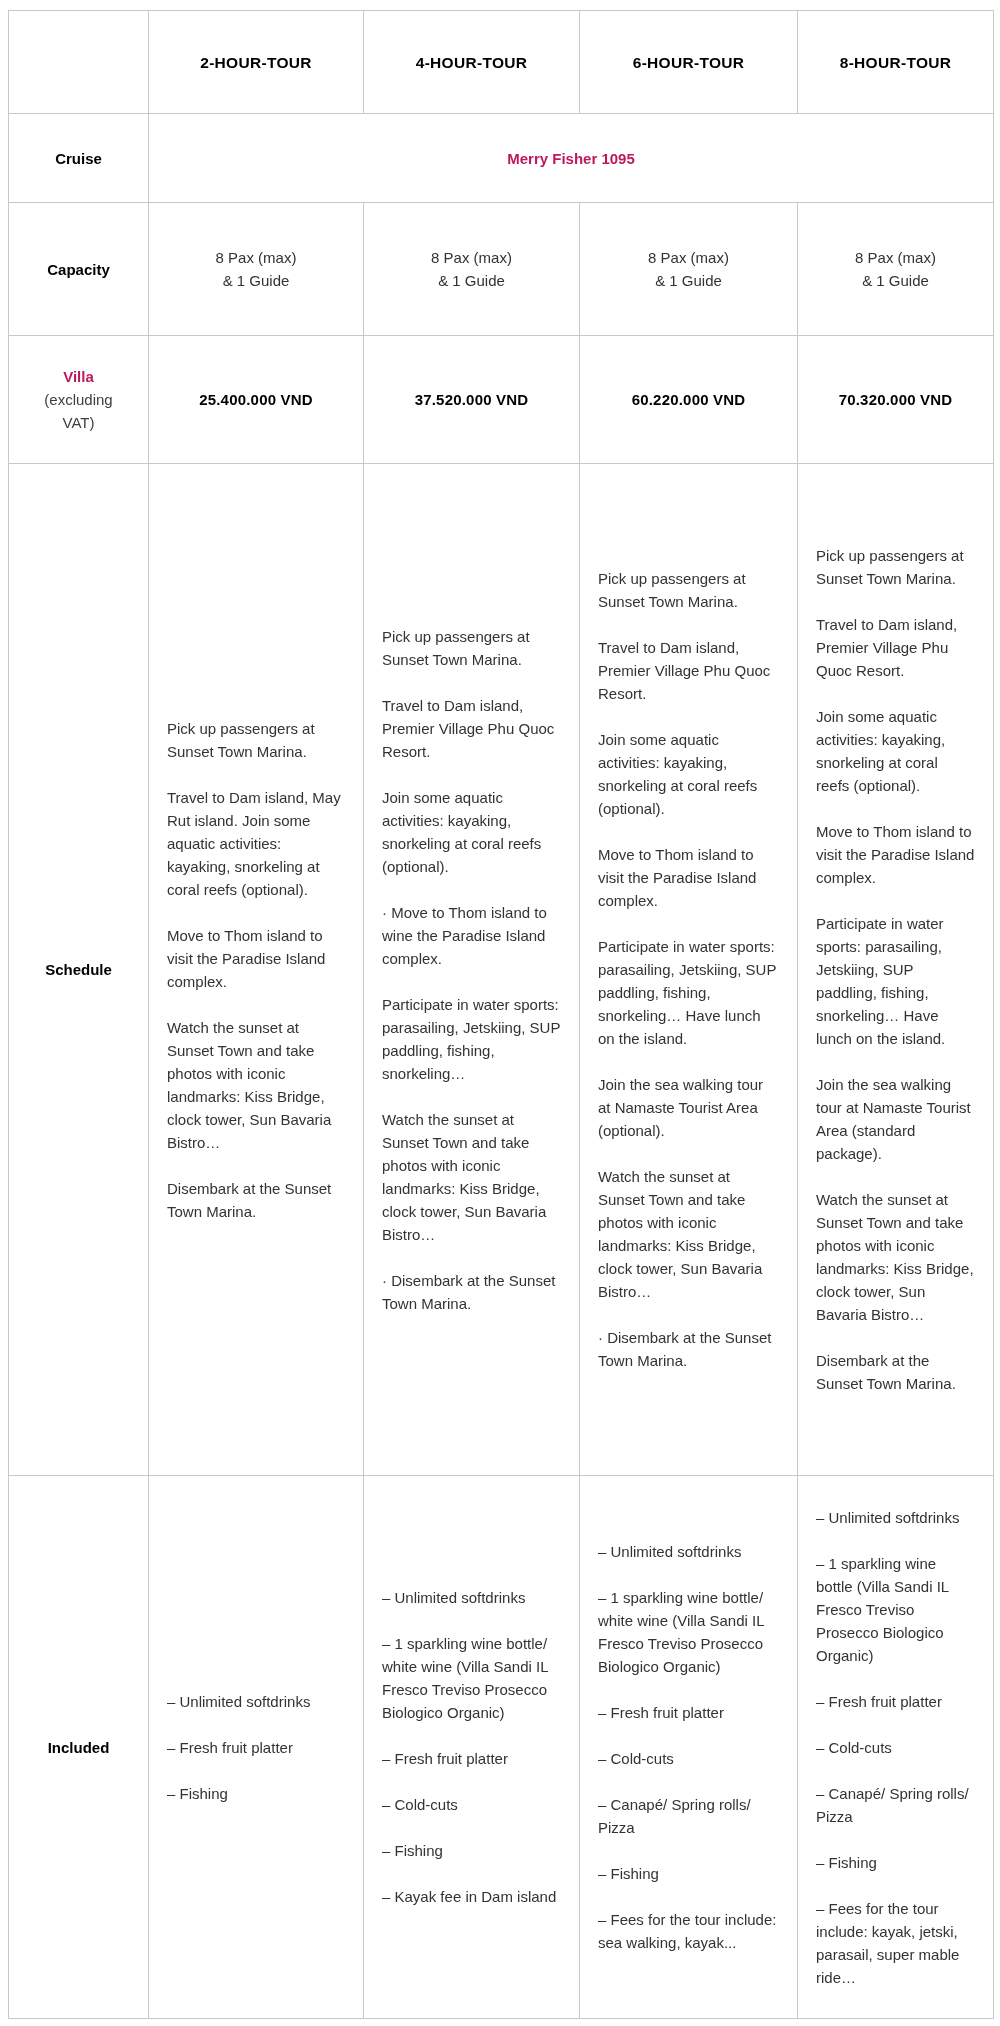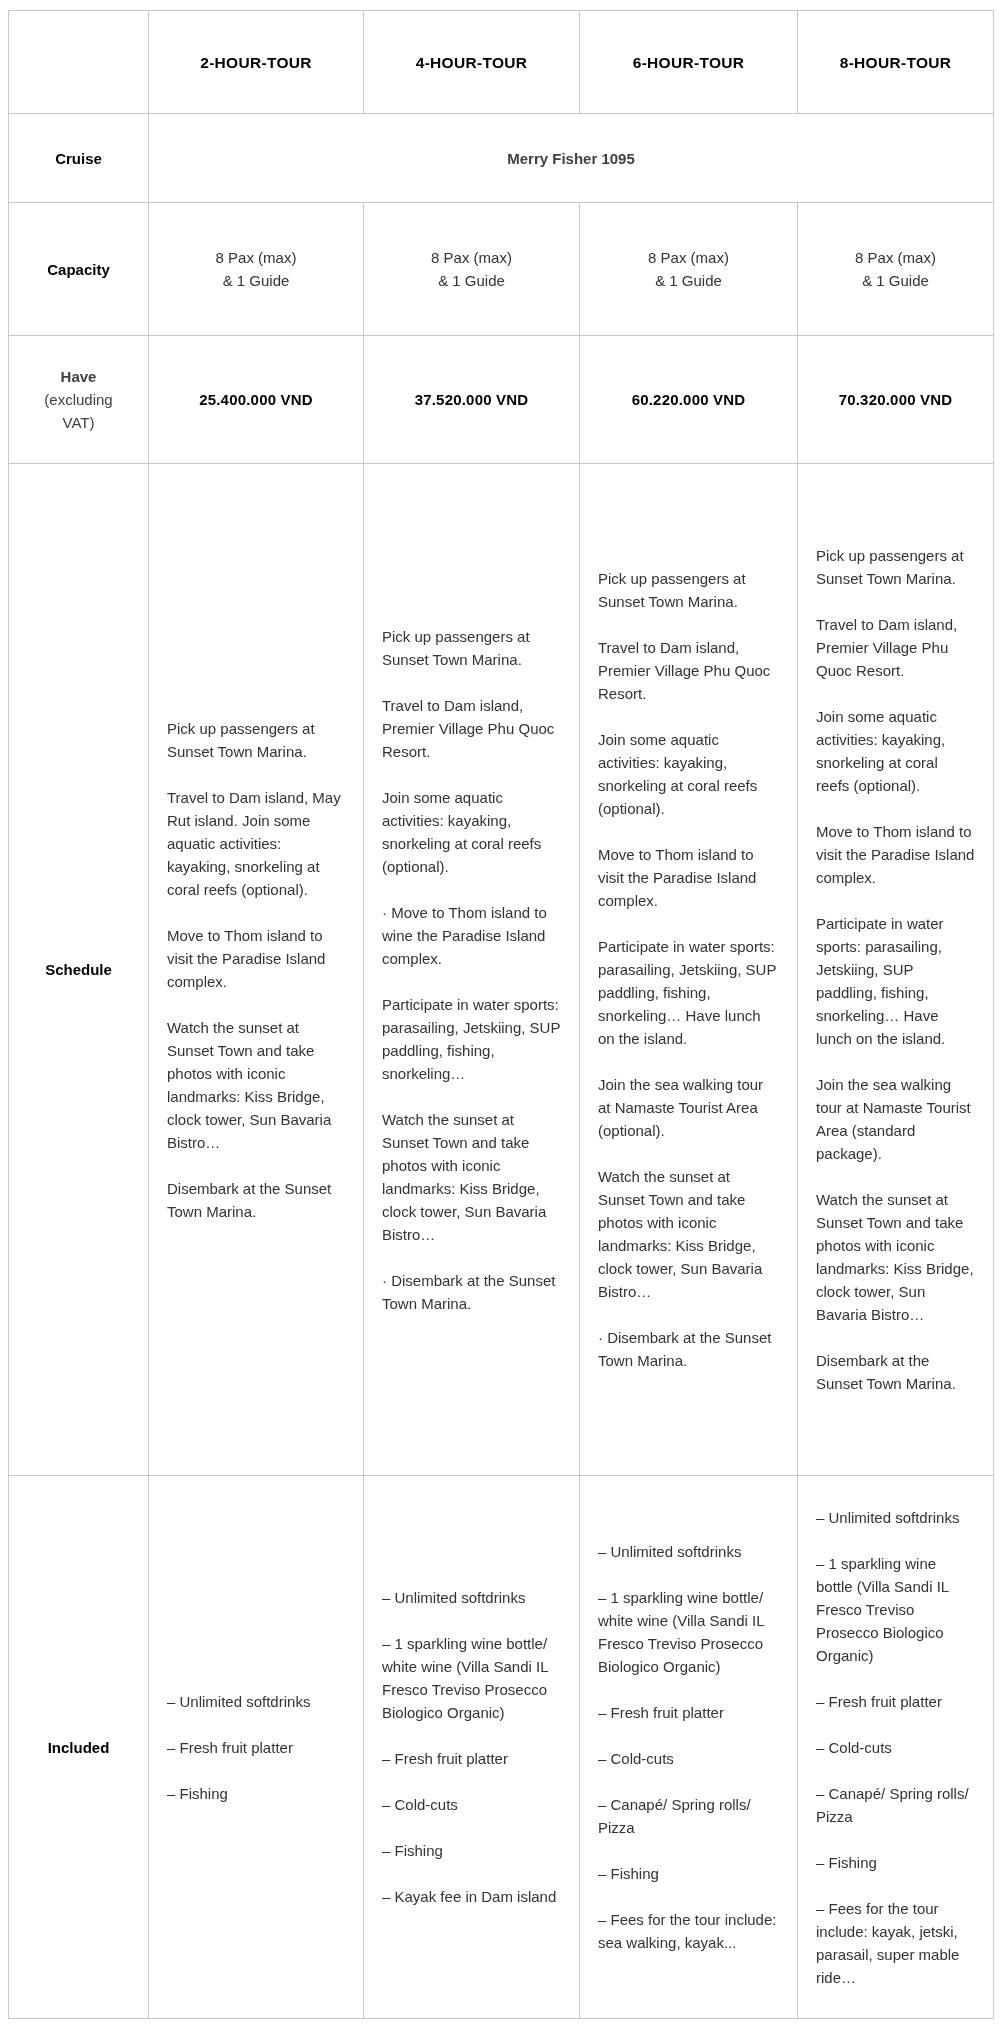--- a/index.html
+++ b/index.html
@@ -30,21 +30,21 @@
   col.c-t1{width:215px;}
   col.c-t2{width:216px;}
   col.c-t3{width:218px;}
   col.c-t4{width:196px;}
   tr.r-header{height:103px;}
   tr.r-cruise{height:89px;}
   tr.r-capacity{height:133px;}
   tr.r-price{height:128px;}
   tr.r-schedule{height:1012px;}
   tr.r-included{height:543px;}
-  .bold{font-weight:bold;color:#404040;}
+  .bold{font-weight:bold;color:#be185d;}
   td.center{text-align:center;}
   td.head{
     font-weight:bold;
     color:#000;
     font-size:15.5px;
     letter-spacing:0.3px;
     text-align:center;
     border-radius:17px;
   }
   td.rowlabel{
@@ -101,21 +101,21 @@
             <p>&amp; 1 Guide</p>
           </td>
       <td class="cap center">
             <p>8 Pax (max)</p>
             <p>&amp; 1 Guide</p>
           </td>
     </tr>
 
     <tr class="r-price">
       <td class="rowlabel">
-        <div class="bold">Have</div>
+        <div class="bold">Villa</div>
         <div class="label-note">(excluding VAT)</div>
       </td>
       <td class="pricecell">25.400.000 VND</td>
       <td class="pricecell">37.520.000 VND</td>
       <td class="pricecell">60.220.000 VND</td>
       <td class="pricecell">70.320.000 VND</td>
     </tr>
 
     <tr class="r-schedule">
       <td class="rowlabel">Schedule</td>

